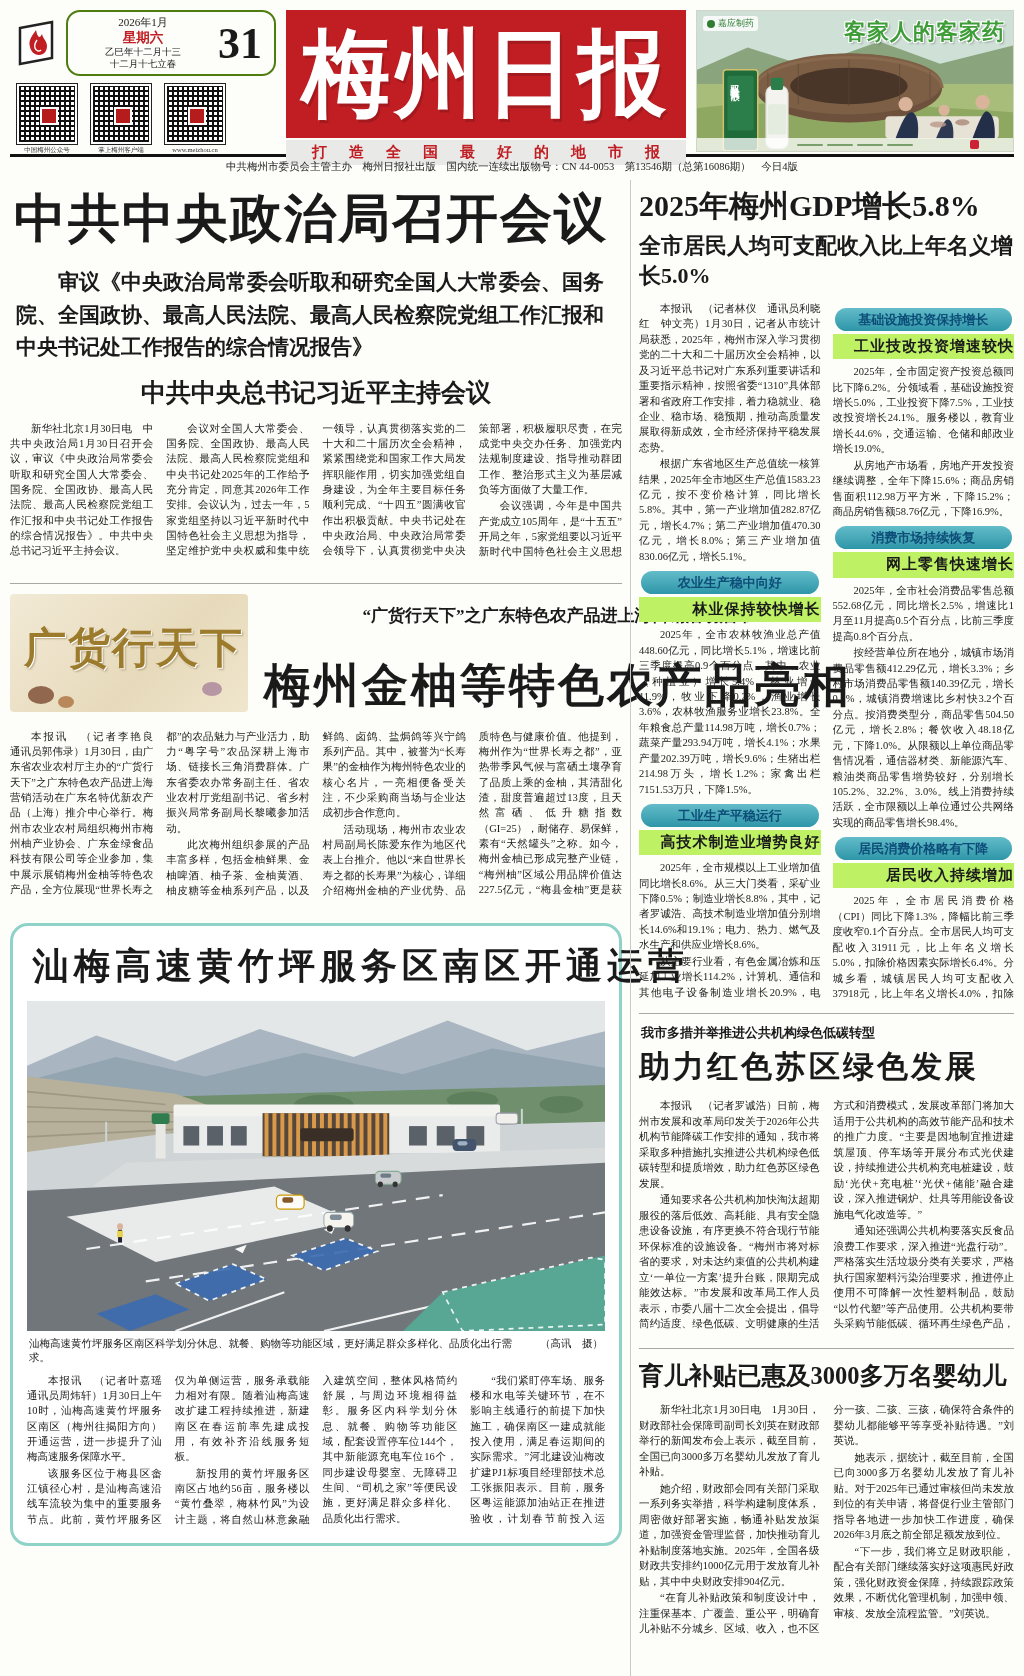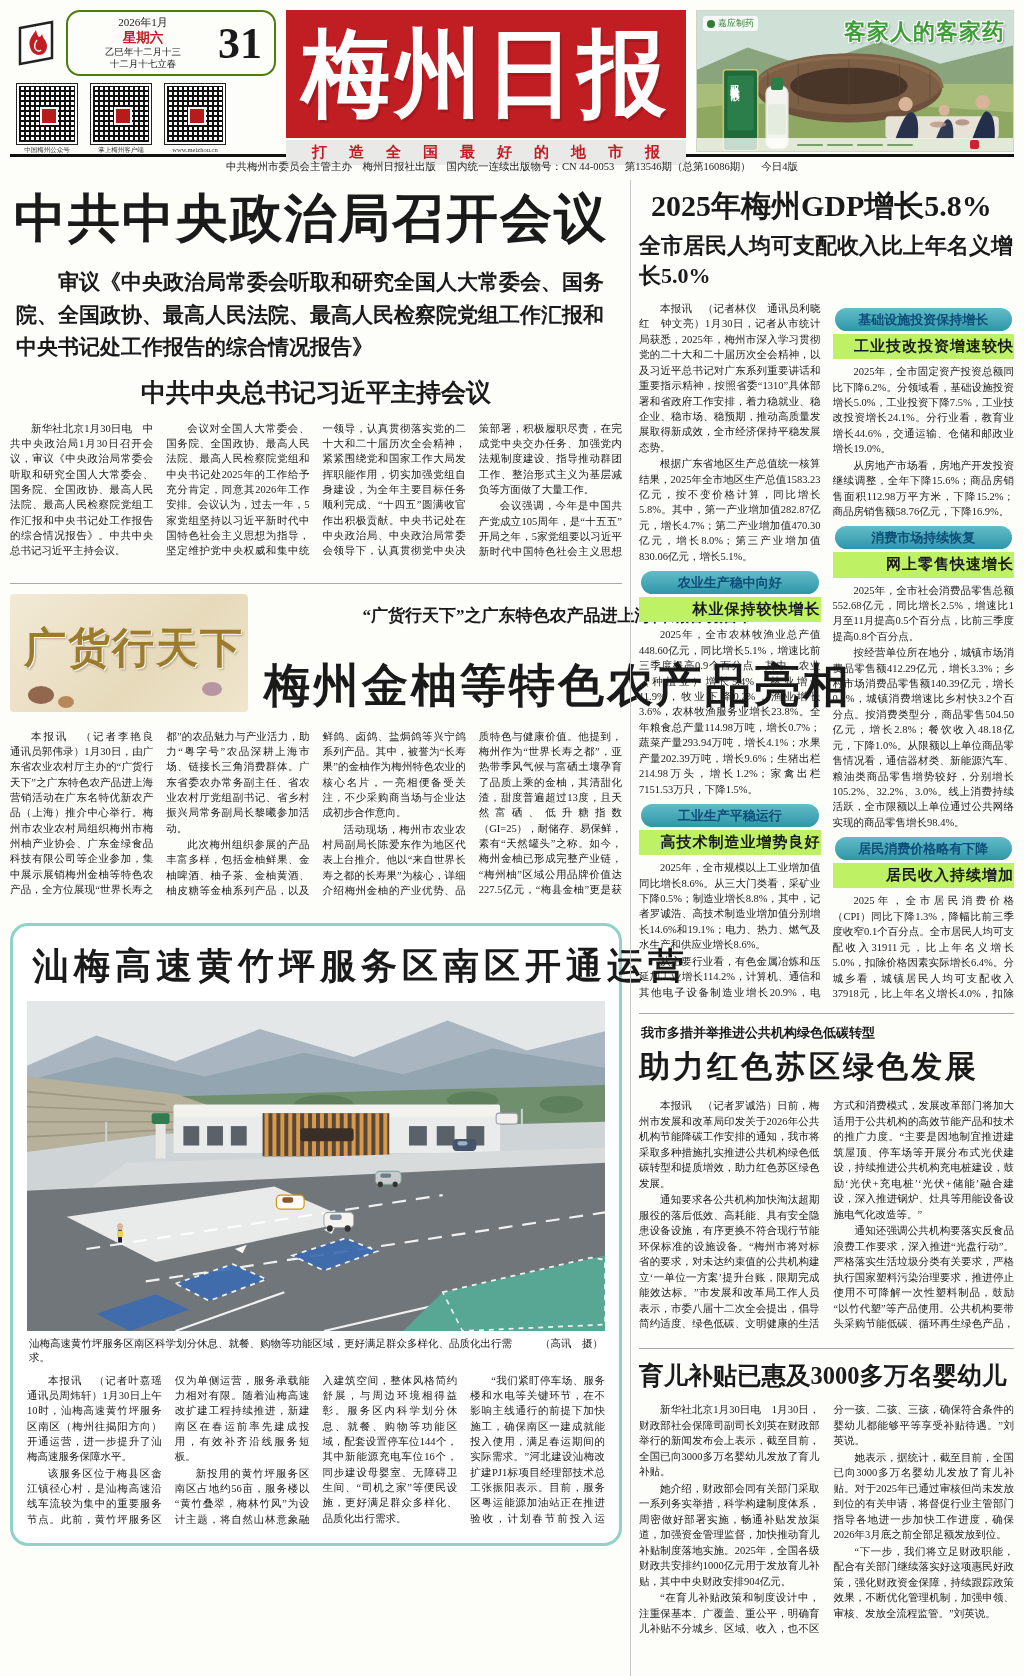--- a/index.html
+++ b/index.html
@@ -73,21 +73,21 @@
   
   .photo-box{margin-top:14px;border:3px solid #8fd2c8;border-radius:18px;padding:10px 14px 12px;background:#fff;}
   .photo-headline{font-size:36px;font-weight:bold;letter-spacing:5px;margin:6px 0 10px 6px;white-space:nowrap;}
   .photo-frame{width:100%;height:330px;overflow:hidden;background:#cfd5d6;}
   .photo-frame svg{display:block;width:100%;height:100%;}
   .photo-cap{display:flex;font-size:10.5px;margin:6px 2px 8px;gap:10px;}
   .photo-cap .capt{flex:1;}
   .photo-cap .credit{white-space:nowrap;color:#222;}
   .photo-cols{height:158px;}
   
-  .gdp-head{font-size:30px;font-weight:bold;margin:10px 12px 4px;white-space:nowrap;}
+  .gdp-head{font-size:30px;font-weight:bold;margin:10px 0 4px;white-space:nowrap;}
   .gdp-deck{font-size:22px;font-weight:bold;margin-bottom:10px;}
   .gdp-cols{display:flex;gap:12px;}
   .gdp-col{flex:1;min-width:0;height:700px;overflow:hidden;font-size:10.5px;line-height:1.47;text-align:justify;}
   .b-p{text-indent:2em;margin:0 0 1px;}
   .b-pill{background:linear-gradient(#63bcc9,#2e96a8);color:#0d4d78;font-weight:bold;text-align:center;
       font-size:13px;border-radius:12px;padding:2px 0;margin:7px 2px 3px;font-family:"Liberation Sans",sans-serif;}
   .b-sub{background:#bef264;font-weight:bold;text-align:right;font-size:15px;letter-spacing:1px;
       padding:1px 0 2px;margin:0 0 5px;}
   
   .kicker2{font-size:13px;font-weight:bold;margin:8px 0 4px 2px;}
@@ -359,21 +359,21 @@
             <div class="b-sub">林业保持较快增长</div>
             <p class="b-p">2025年，全市农林牧渔业总产值448.60亿元，同比增长5.1%，增速比前三季度提高0.9个百分点，其中，农业（种植业）增长5.4%，林业增长11.9%，牧业下降0.2%，渔业增长3.6%，农林牧渔服务业增长23.8%。全年粮食总产量114.98万吨，增长0.7%；蔬菜产量293.94万吨，增长4.1%；水果产量202.39万吨，增长9.6%；生猪出栏214.98万头，增长1.2%；家禽出栏7151.53万只，下降1.5%。</p>
             <div class="b-pill">工业生产平稳运行</div>
             <div class="b-sub">高技术制造业增势良好</div>
             <p class="b-p">2025年，全市规模以上工业增加值同比增长8.6%。从三大门类看，采矿业下降0.5%；制造业增长8.8%，其中，记者罗诚浩、高技术制造业增加值分别增长14.6%和19.1%；电力、热力、燃气及水生产和供应业增长8.6%。</p>
             <p class="b-p">从主要行业看，有色金属冶炼和压延加工业增长114.2%，计算机、通信和其他电子设备制造业增长20.9%，电力、热力生产和供应业增长9.3%，烟草制品业增长1.6%。从骨干企业看，全市50家骨干企业实现增加值同比增长9.8%，拉动全市规上工业增长7.4个百分点，其中39家企业实现正增长。</p>
           </div>
         <div class="gdp-col">
             <div class="b-pill">基础设施投资保持增长</div>
             <div class="b-sub">工业技改投资增速较快</div>
-            <p class="b-p">2025年，全市固定资产投资总额同比下降6.2%。分领域看，基础设施投资增长5.0%，工业投资下降7.5%，工业技改投资增长24.1%。分行业看，教育业增长44.6%，交通运输、仓储和邮政业增长19.0%。</p>
+            <p class="b-p">2025年，全市固定资产投资总额同比下降6.2%。分领域看，基础设施投资增长5.0%，工业投资下降7.5%，工业技改投资增长24.1%。服务楼以，教育业增长44.6%，交通运输、仓储和邮政业增长19.0%。</p>
             <p class="b-p">从房地产市场看，房地产开发投资继续调整，全年下降15.6%；商品房销售面积112.98万平方米，下降15.2%；商品房销售额58.76亿元，下降16.9%。</p>
             <div class="b-pill">消费市场持续恢复</div>
             <div class="b-sub">网上零售快速增长</div>
             <p class="b-p">2025年，全市社会消费品零售总额552.68亿元，同比增长2.5%，增速比1月至11月提高0.5个百分点，比前三季度提高0.8个百分点。</p>
             <p class="b-p">按经营单位所在地分，城镇市场消费品零售额412.29亿元，增长3.3%；乡村市场消费品零售额140.39亿元，增长0.1%，城镇消费增速比乡村快3.2个百分点。按消费类型分，商品零售504.50亿元，增长2.8%；餐饮收入48.18亿元，下降1.0%。从限额以上单位商品零售情况看，通信器材类、新能源汽车、粮油类商品零售增势较好，分别增长105.2%、32.2%、3.0%。线上消费持续活跃，全市限额以上单位通过公共网络实现的商品零售增长98.4%。</p>
             <div class="b-pill">居民消费价格略有下降</div>
             <div class="b-sub">居民收入持续增加</div>
             <p class="b-p">2025年，全市居民消费价格（CPI）同比下降1.3%，降幅比前三季度收窄0.1个百分点。全市居民人均可支配收入31911元，比上年名义增长5.0%，扣除价格因素实际增长6.4%。分城乡看，城镇居民人均可支配收入37918元，比上年名义增长4.0%，扣除价格因素实际增长5.3%；农村居民人均可支配收入24502元，比上年名义增长5.9%，扣除价格因素实际增长7.3%。农村居民人均可支配收入名义增速比城镇高1.9个百分点，城乡收入比为1.55，比上年同期（1.58）缩小0.03，城乡收入差距持续收窄。</p>
           </div>
       </div>

